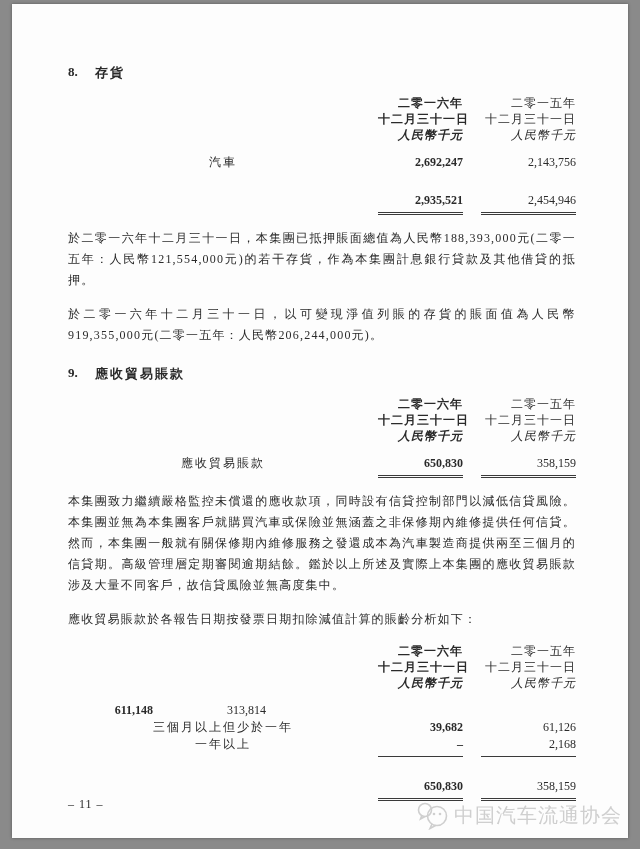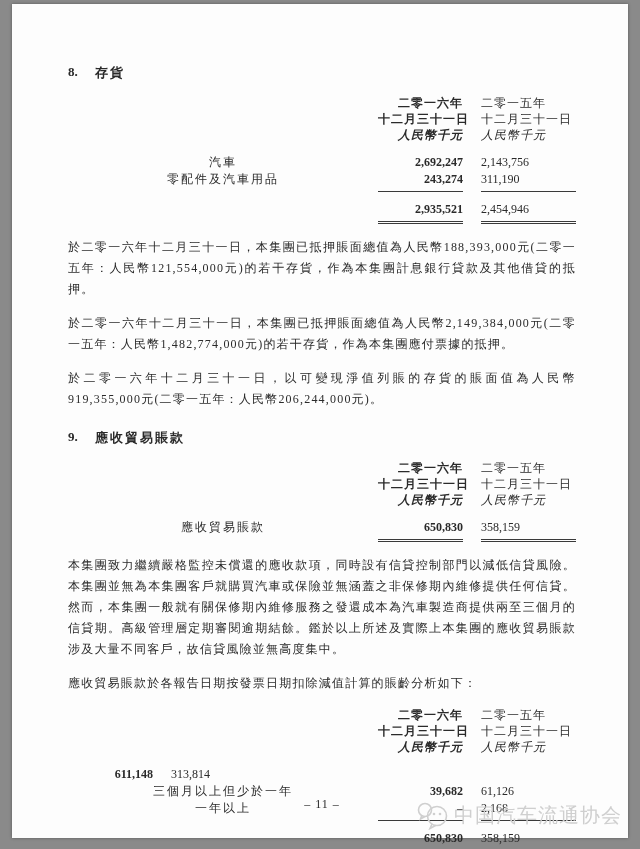--- a/index.html
+++ b/index.html
@@ -29,43 +29,42 @@
     letter-spacing:2px;
     margin:0;
   }
   .sec-num{width:27px;letter-spacing:0;}
   
   .fin-table{margin-top:13px;}
   .trow{display:flex;align-items:baseline;line-height:17px;}
   .tlabel{flex:1;letter-spacing:2px;text-align:center;}
   .tc1{width:85px;text-align:right;}
   .tgap{width:18px;}
-  .tc2{width:95px;}
+  .tc2{width:95px;text-align:right;}
   .thead .tc1,.thead .tc2{line-height:16px;letter-spacing:1px;white-space:nowrap;}
   .thead .tc1{font-weight:bold;}
   .rmb{font-style:italic;}
   .bold{font-weight:bold;}
   .rule1{border-bottom:1px solid #3a3a3a;padding-bottom:3px;}
   .rule2{border-bottom:3px double #3a3a3a;padding-bottom:3px;}
-  .total-row{margin-top:9px;}
+  .total-row{margin-top:21px;}
   .first-data{margin-top:11px;}
   
   .para{
     margin:13px 0 0 0;
     line-height:21px;
     letter-spacing:1.2px;
     text-align:justify;
   }
   .sec9{margin-top:19px;}
   
   .pagenum{
     position:absolute;
     left:56px;right:52px;
     bottom:26px;
-    text-align:center;
     font-size:12px;
     letter-spacing:1px;
   }
   .watermark{
     position:absolute;
     right:6px;bottom:8px;
     display:flex;
     align-items:center;
     gap:3px;
     color:#cfcfcf;
@@ -103,36 +102,29 @@
             <div class="rmb">人民幣千元</div>
           </div>
         </div>
 
         <div class="trow first-data">
           <div class="tlabel">汽車</div>
           <div class="tc1 bold">2,692,247</div>
           <div class="tgap"></div>
           <div class="tc2">2,143,756</div>
         </div>
-        <div class="trow">
-          <div class="tlabel">零配件及汽車用品</div>
-          <div class="tc1 bold rule1">243,274</div>
-          <div class="tgap"></div>
-          <div class="tc2 rule1">311,190</div>
-        </div>
         <div class="trow total-row">
           <div class="tlabel"></div>
           <div class="tc1 bold rule2">2,935,521</div>
           <div class="tgap"></div>
           <div class="tc2 rule2">2,454,946</div>
         </div>
       </div>
 
       <p class="para">於二零一六年十二月三十一日，本集團已抵押賬面總值為人民幣188,393,000元(二零一五年：人民幣121,554,000元)的若干存貨，作為本集團計息銀行貸款及其他借貸的抵押。</p>
-      <p class="para">於二零一六年十二月三十一日，本集團已抵押賬面總值為人民幣2,149,384,000元(二零一五年：人民幣1,482,774,000元)的若干存貨，作為本集團應付票據的抵押。</p>
       <p class="para">於二零一六年十二月三十一日，以可變現淨值列賬的存貨的賬面值為人民幣919,355,000元(二零一五年：人民幣206,244,000元)。</p>
     </div>
 
     <div class="sec9">
       <div class="sec-head">
         <span class="sec-num">9.</span>
         <span>應收貿易賬款</span>
       </div>
 
       <div class="fin-table">

